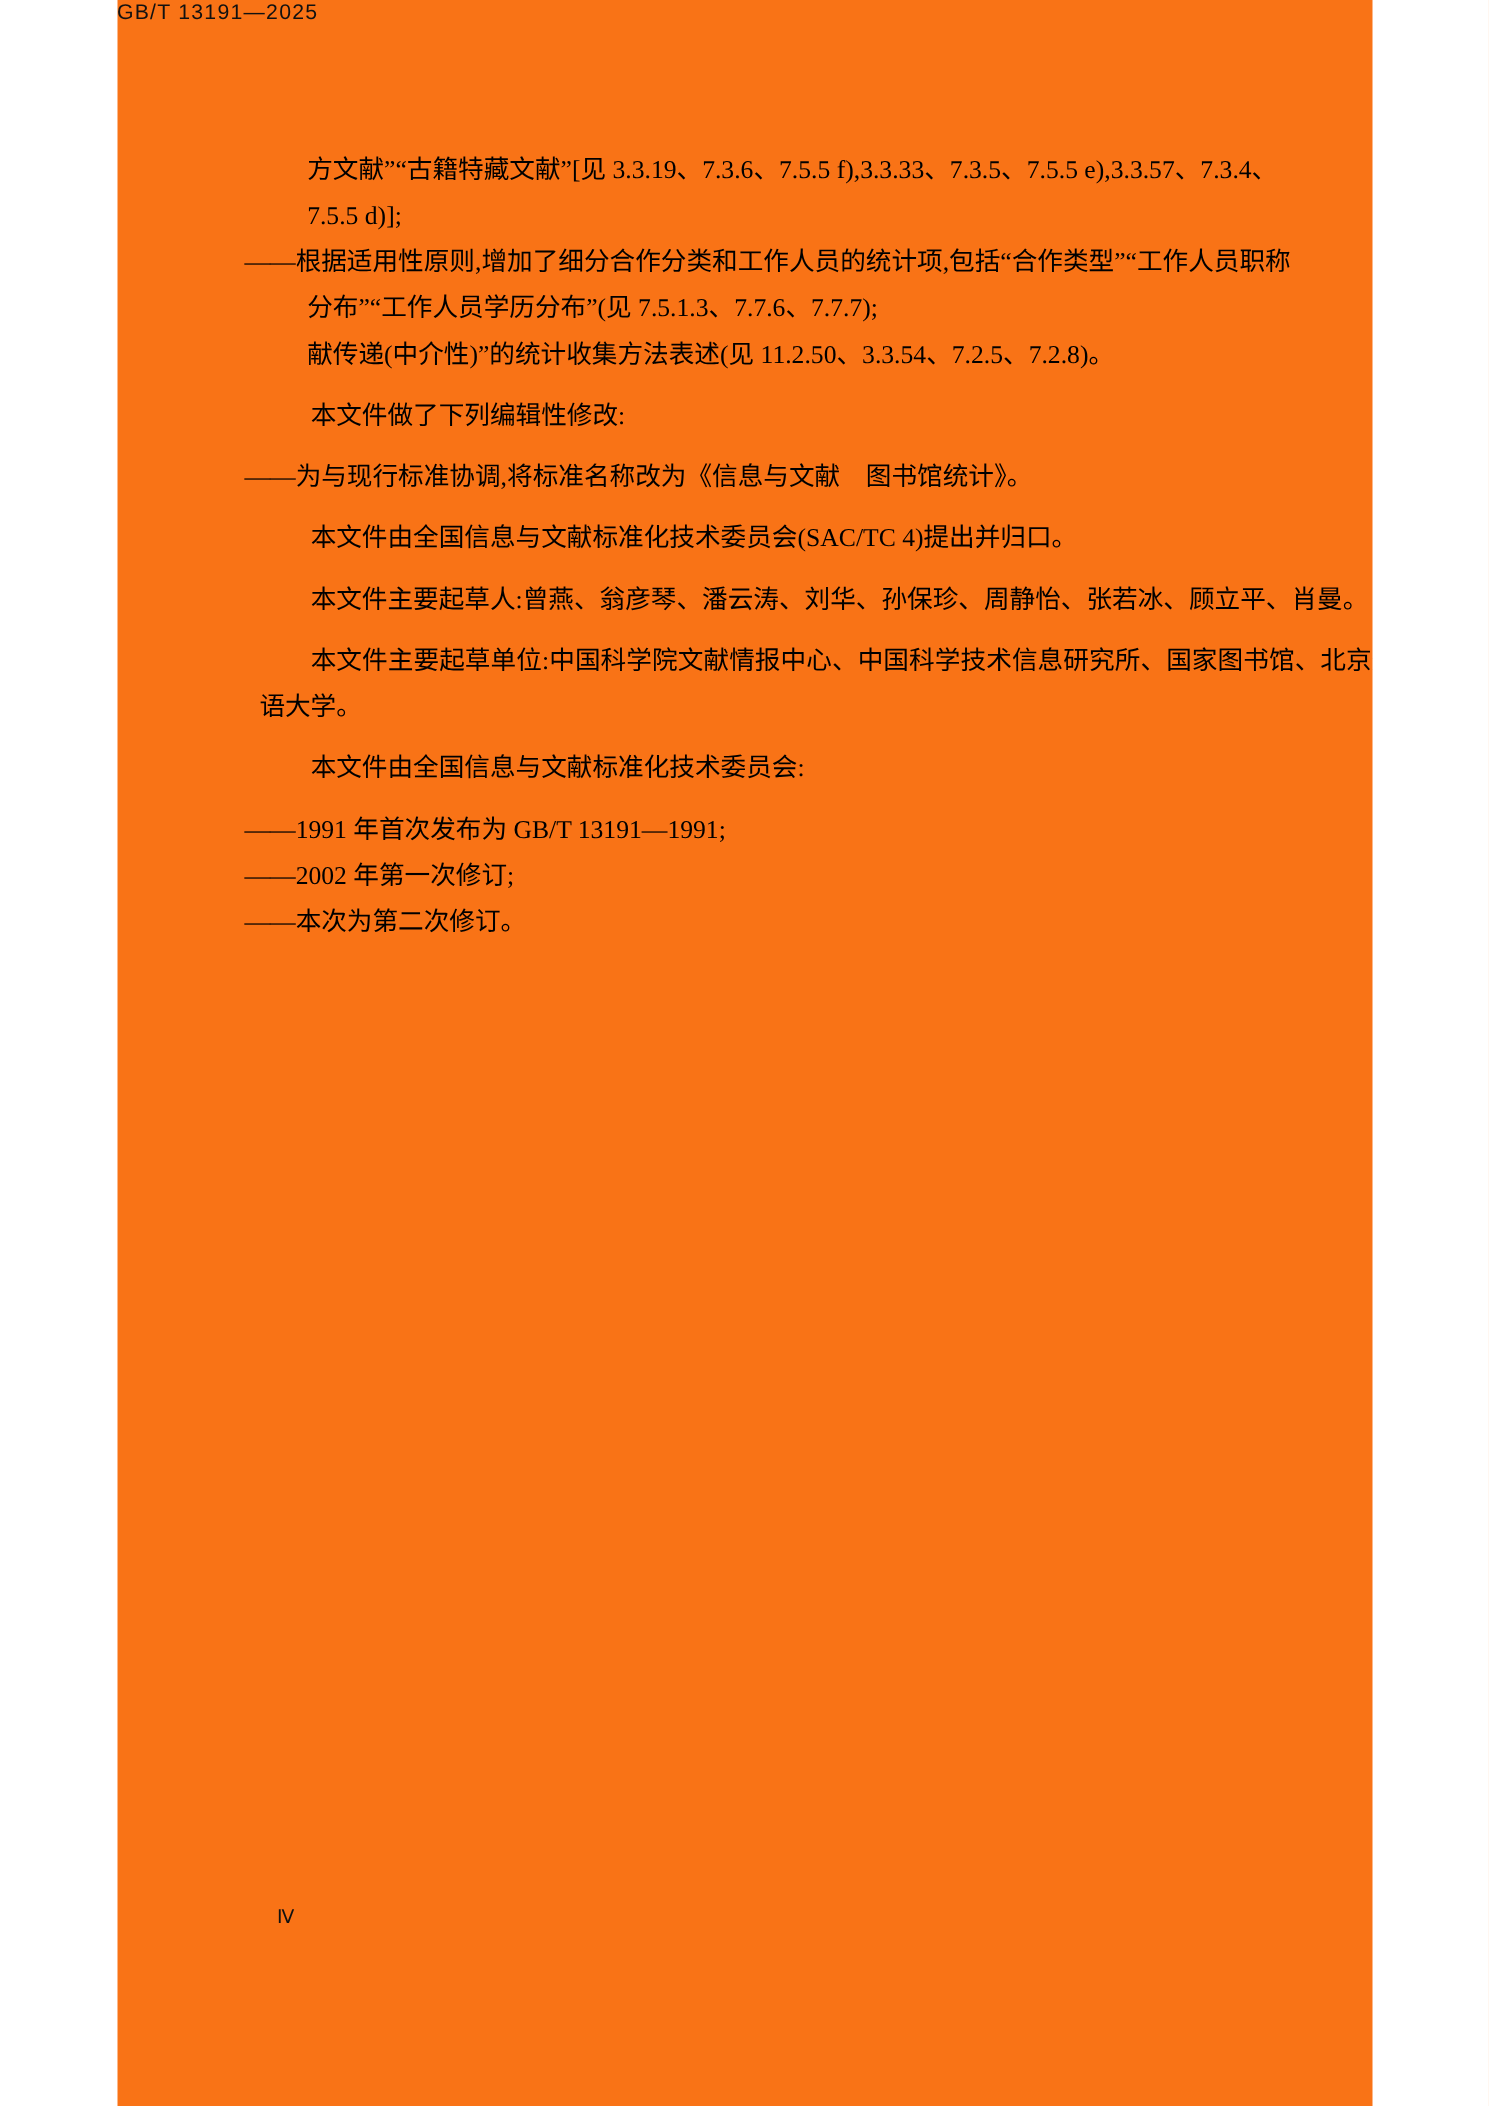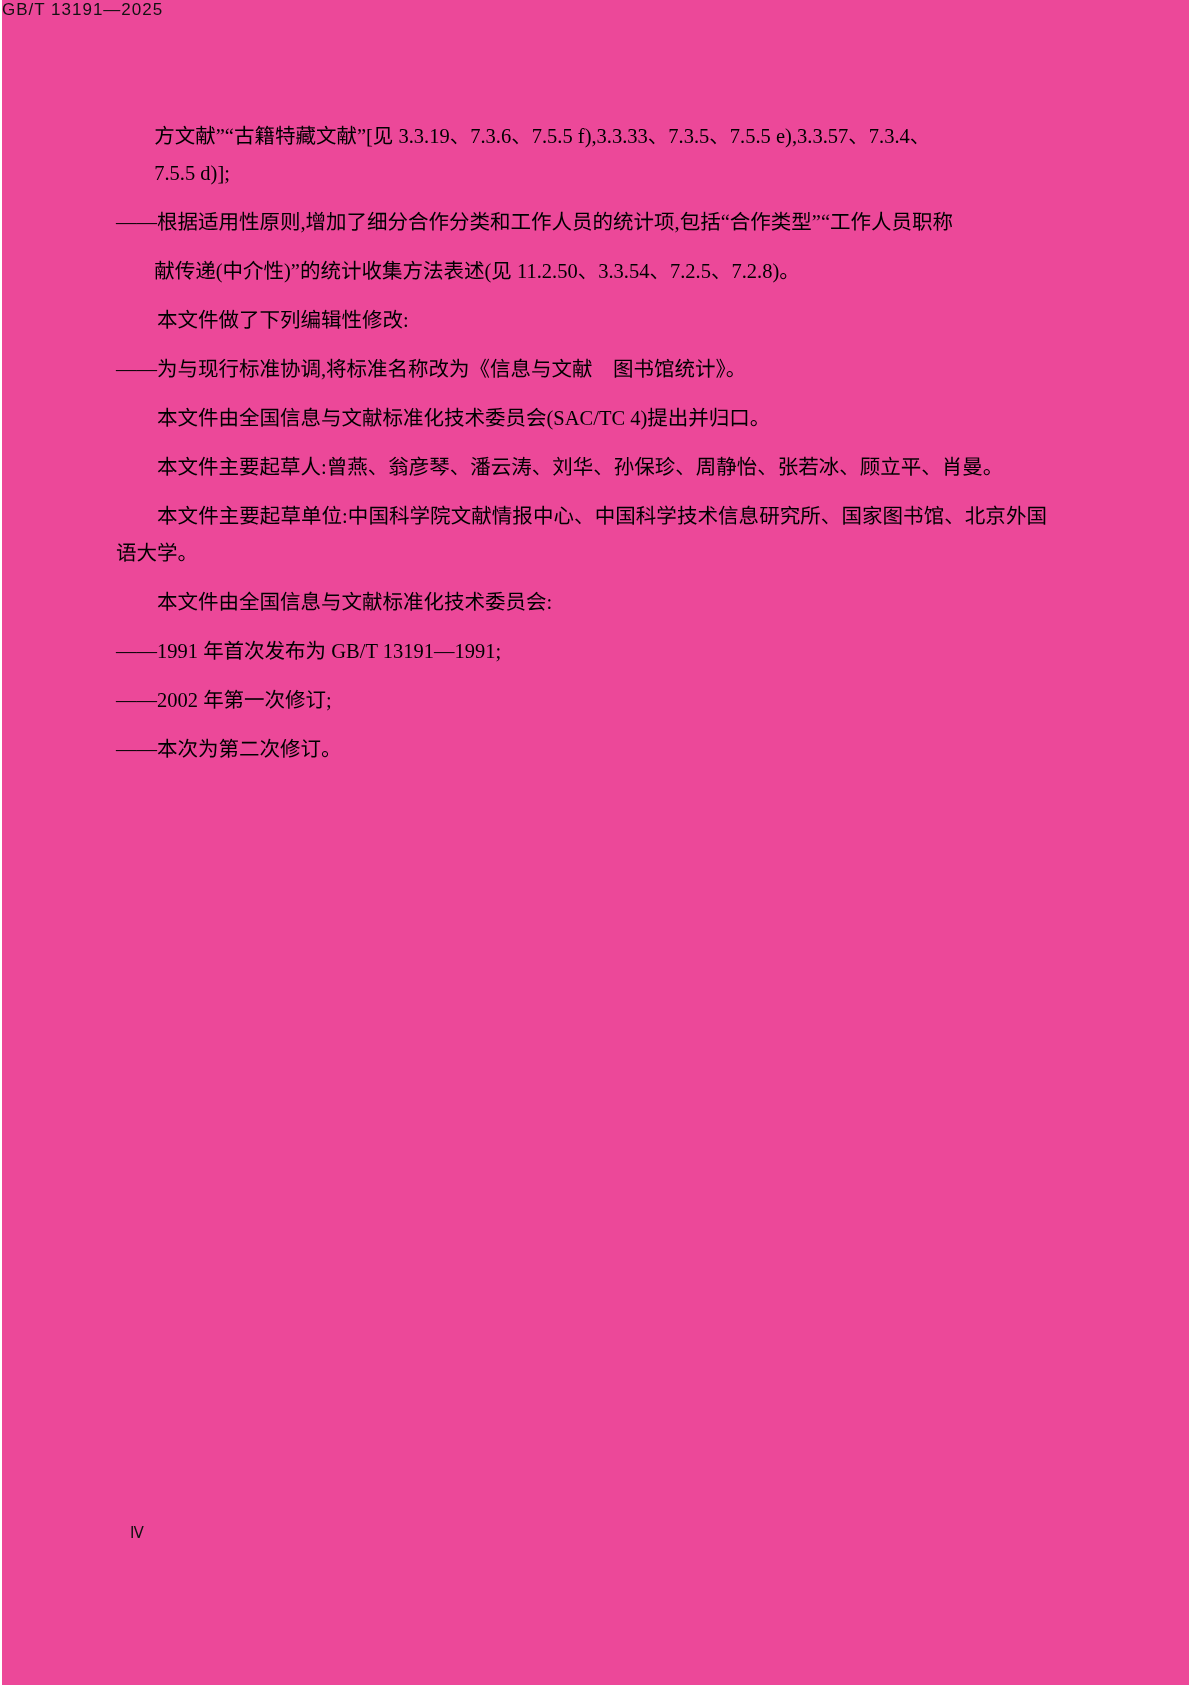--- a/index.html
+++ b/index.html
@@ -6,24 +6,24 @@
     margin: 0;
     padding: 0;
     background: #ffffff;
   }
   body {
     font-family: "Liberation Serif", "DejaVu Serif", serif;
     color: #000000;
   }
   .page {
     position: relative;
-    width: 1187px;
+    width: 1004px;
     height: 1685px;
     margin: 0 auto;
-    background: #ec4899;
+    background: #f97316;
     overflow: hidden;
   }
   .content {
     position: absolute;
     left: 102px;
     top: 118px;
     width: 955px;
   }
   .header {
     font-family: "Liberation Sans", "DejaVu Sans", sans-serif;
@@ -38,21 +38,21 @@
     color: #000;
     text-align: justify;
   }
   
   .p-indent {
     text-indent: 2em;
     margin: 12px;
   }
   
   .p-dash {
-    margin: 12px;
+    margin: 0;
     padding-left: 2.45em;
     text-indent: -2.45em;
   }
   
   .p-cont {
     margin: 0;
     padding-left: 2.45em;
   }
   .footer {
     position: absolute;
@@ -73,20 +73,21 @@
   <div class="content">
 
     <div class="body-text">
 
       <p class="p-cont">方文献”“古籍特藏文献”[见 3.3.19、7.3.6、7.5.5 f),3.3.33、7.3.5、7.5.5 e),3.3.57、7.3.4、</p>
 
       <p class="p-cont">7.5.5 d)];</p>
 
       <p class="p-dash">——根据适用性原则,增加了细分合作分类和工作人员的统计项,包括“合作类型”“工作人员职称</p>
 
+      <p class="p-cont">分布”“工作人员学历分布”(见 7.5.1.3、7.7.6、7.7.7);</p>
 
 
       <p class="p-cont">献传递(中介性)”的统计收集方法表述(见 11.2.50、3.3.54、7.2.5、7.2.8)。</p>
 
       <p class="p-indent">本文件做了下列编辑性修改:</p>
 
       <p class="p-dash">——为与现行标准协调,将标准名称改为《信息与文献　图书馆统计》。</p>
 
 
       <p class="p-indent">本文件由全国信息与文献标准化技术委员会(SAC/TC 4)提出并归口。</p>

